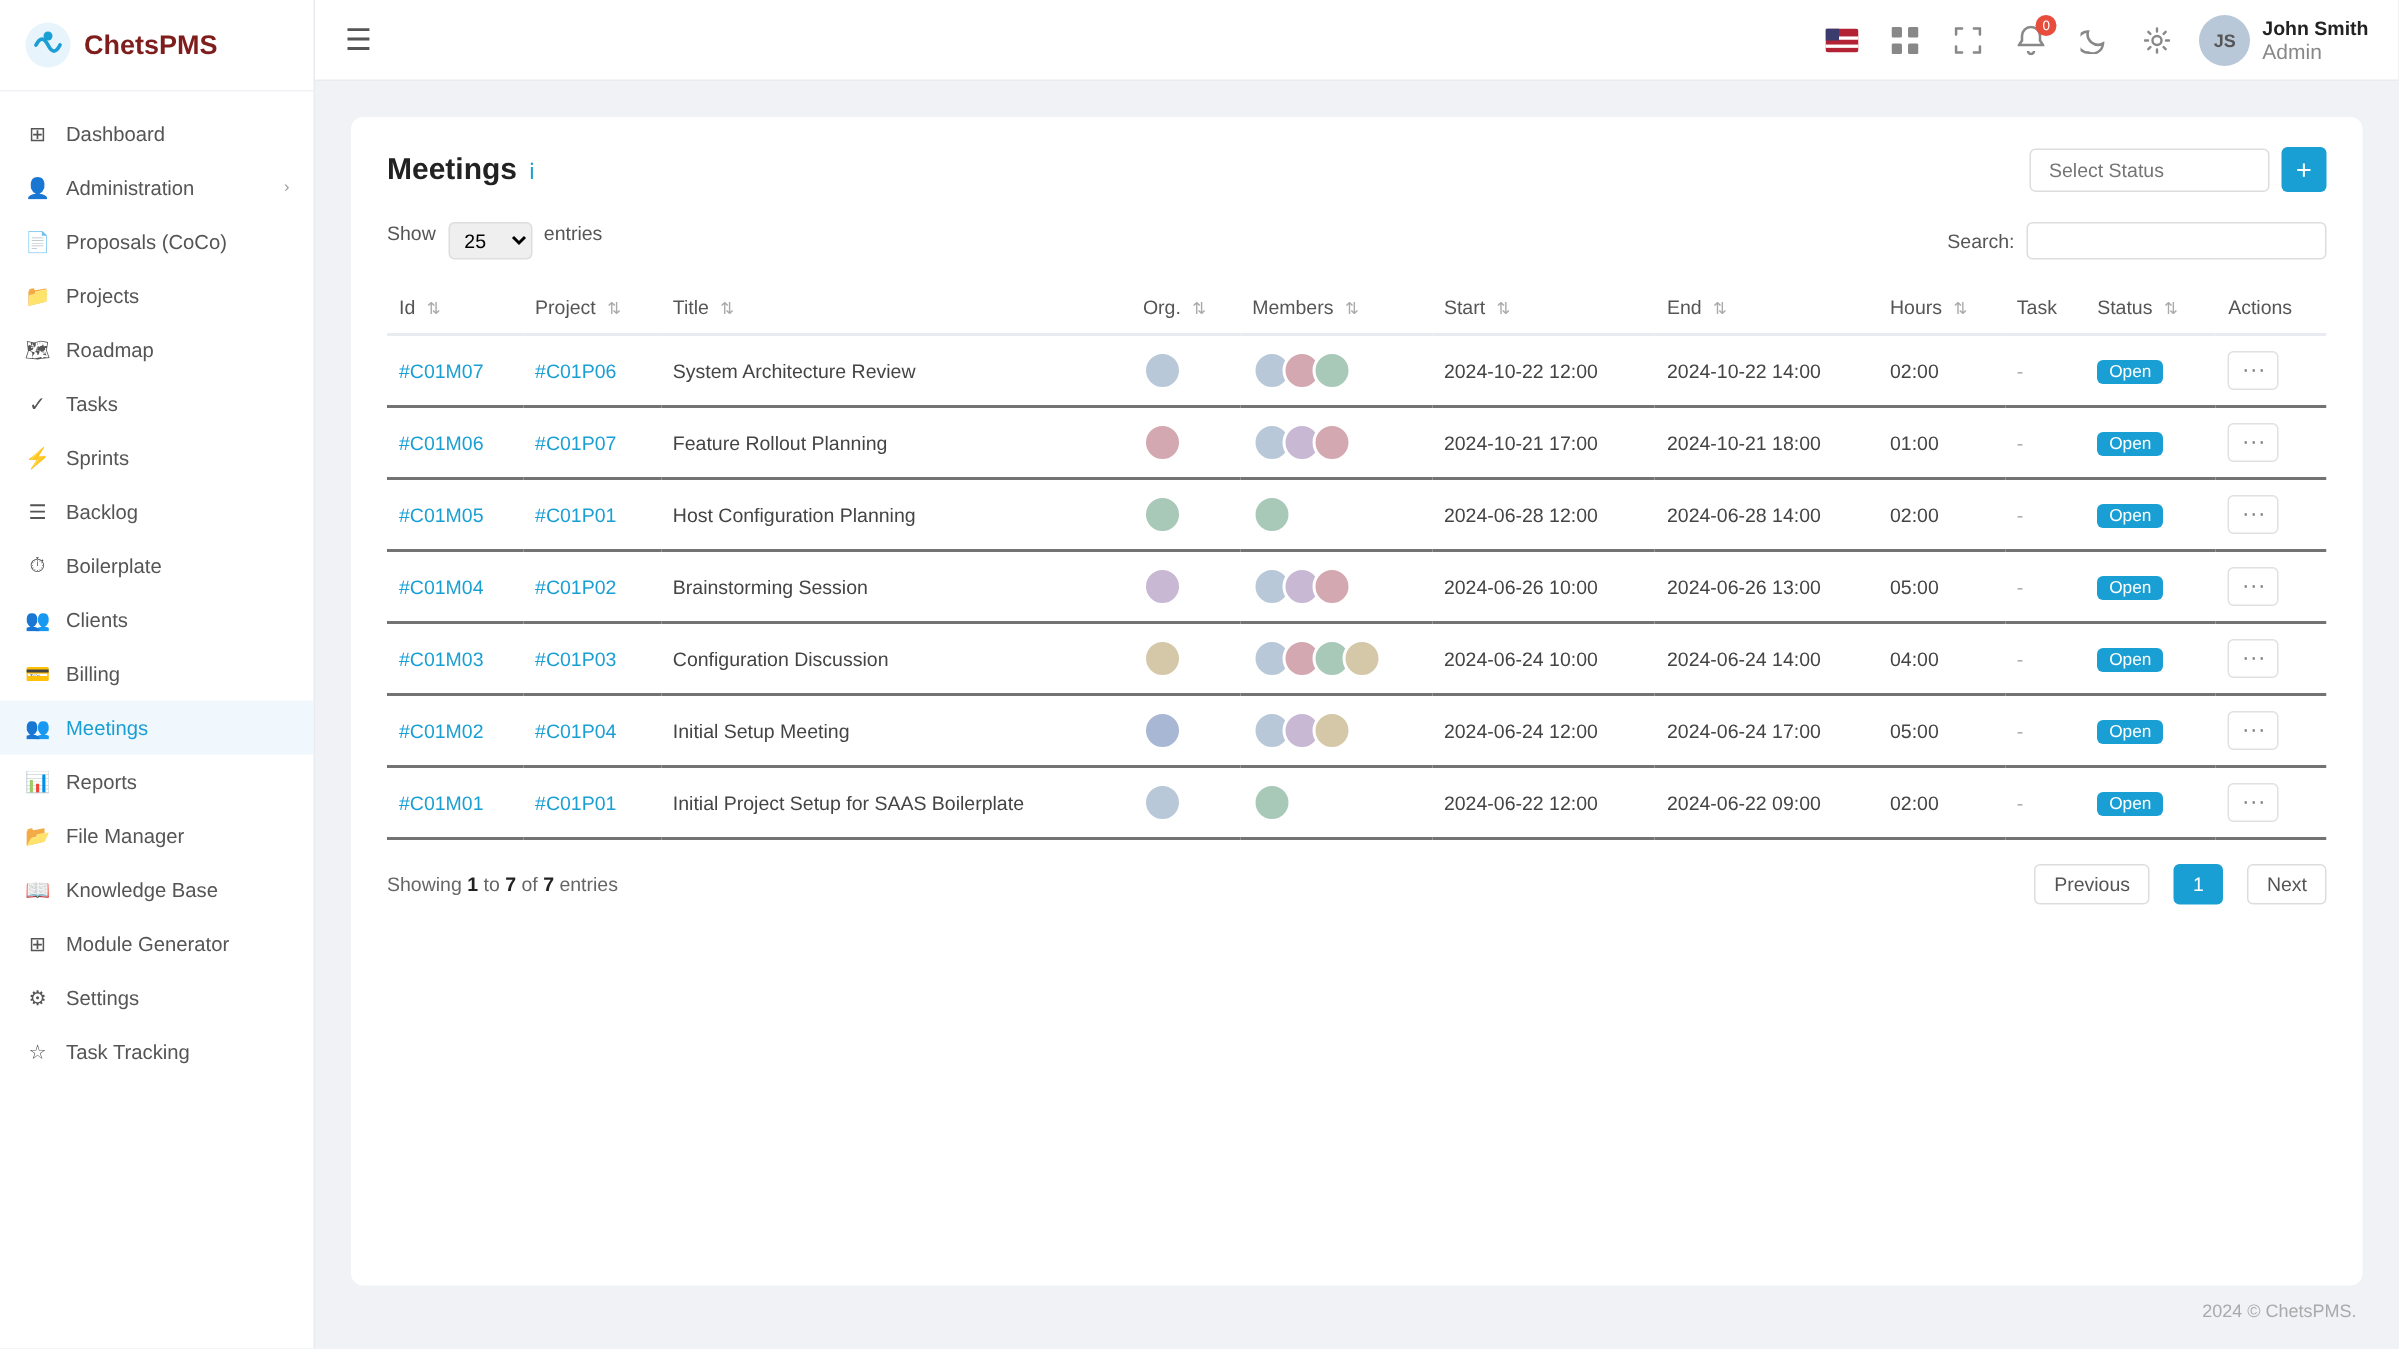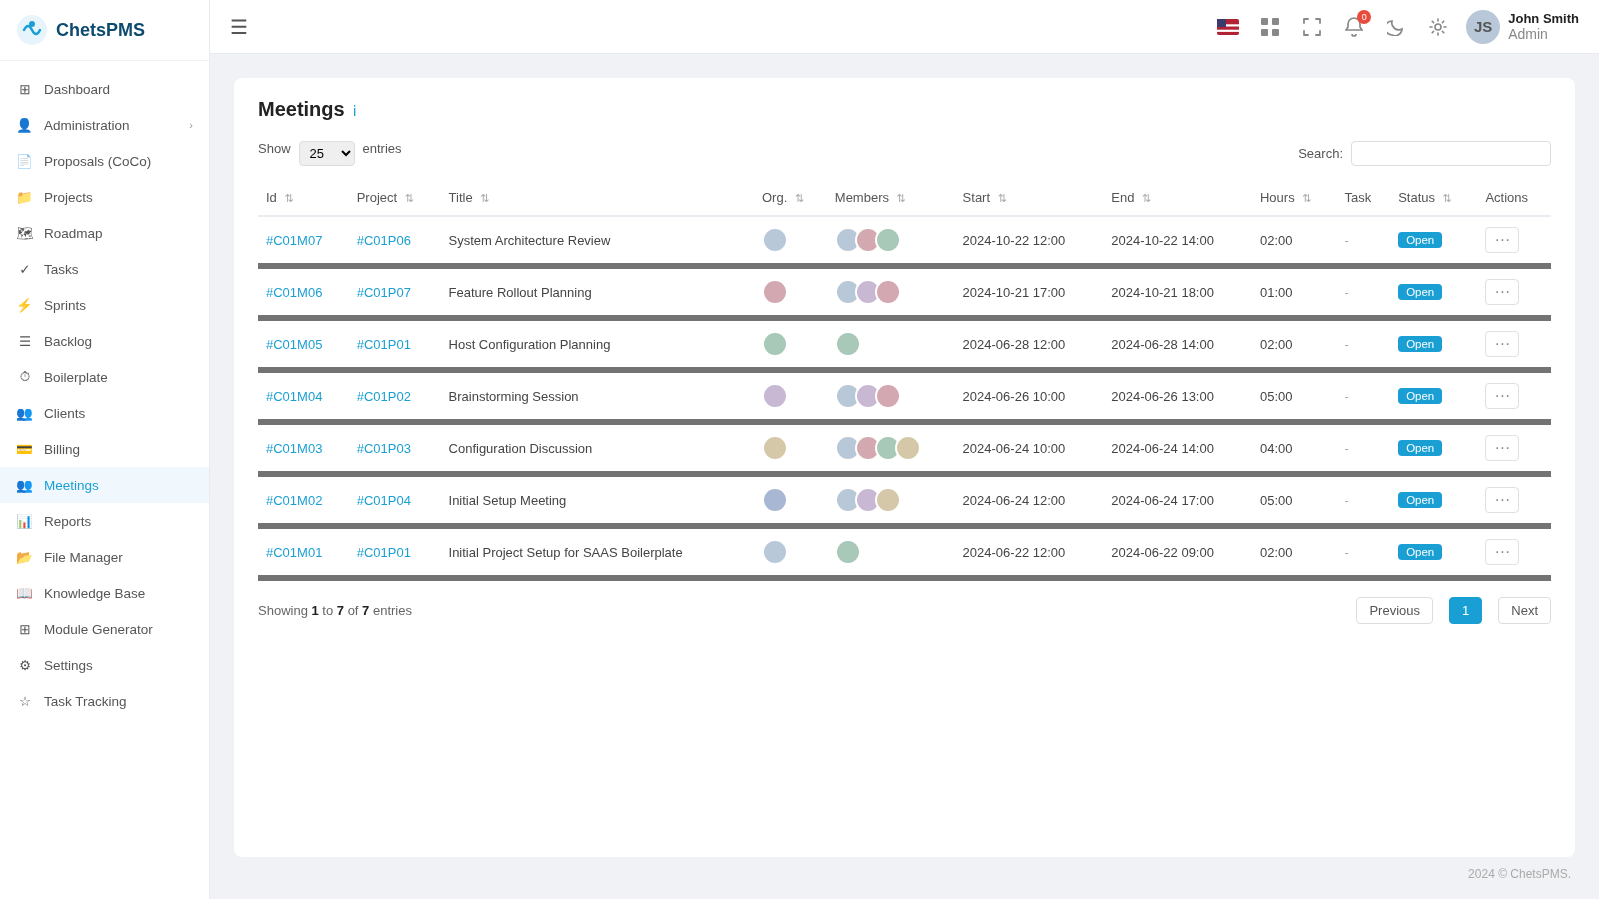--- a/index.html
+++ b/index.html
@@ -2,37 +2,37 @@
 <html><head>
   <meta charset="utf-8">
   <style>
     * { box-sizing: border-box; margin: 0; padding: 0; }
     body { font-family: -apple-system, BlinkMacSystemFont, 'Segoe UI', sans-serif; font-size: 13px; background: #f0f2f5; display: flex; height: 100vh; overflow: hidden; }
 
     
     .sidebar { width: 210px; background: #fff; border-right: 1px solid #e8ecf0; display: flex; flex-direction: column; height: 100vh; overflow-y: auto; flex-shrink: 0; }
     .sidebar-logo { padding: 14px 16px; display: flex; align-items: center; gap: 8px; border-bottom: 1px solid #f0f2f5; }
     .logo-icon { width: 32px; height: 32px; }
-    .logo-text { font-size: 18px; font-weight: 700; color: #0c4a6e; }
+    .logo-text { font-size: 18px; font-weight: 700; color: #7f1d1d; }
     .sidebar-nav { padding: 10px 0; flex: 1; }
     .nav-item { display: flex; align-items: center; gap: 10px; padding: 9px 16px; cursor: pointer; color: #555; font-size: 13.5px; position: relative; }
     .nav-item.active { color: #1a9fd4; background: #f0f8fd; }
     .nav-item .nav-icon { width: 18px; height: 18px; display: flex; align-items: center; justify-content: center; flex-shrink: 0; }
     .nav-item .chevron { margin-left: auto; font-size: 11px; color: #999; }
 
     
     .main { flex: 1; display: flex; flex-direction: column; overflow: hidden; }
     .topbar { background: #fff; border-bottom: 1px solid #e8ecf0; padding: 0 20px; height: 54px; display: flex; align-items: center; gap: 12px; flex-shrink: 0; }
     .topbar-menu { font-size: 20px; cursor: pointer; color: #555; margin-right: 8px; }
     .topbar-spacer { flex: 1; }
     .topbar-actions { display: flex; align-items: center; gap: 14px; }
     .topbar-icon { width: 28px; height: 28px; display: flex; align-items: center; justify-content: center; cursor: pointer; color: #555; font-size: 16px; position: relative; }
     .badge { position: absolute; top: -3px; right: -3px; background: #e74c3c; color: #fff; font-size: 9px; width: 14px; height: 14px; border-radius: 50%; display: flex; align-items: center; justify-content: center; }
     .topbar-user { display: flex; align-items: center; gap: 8px; cursor: pointer; }
-    .user-avatar { width: 34px; height: 34px; border-radius: 50%; background: #c8d6e5; overflow: hidden; display: flex; align-items: center; justify-content: center; font-weight: 600; color: #555; font-size: 15px; }
+    .user-avatar { width: 34px; height: 34px; border-radius: 50%; background: #c8d6e5; overflow: hidden; display: flex; align-items: center; justify-content: center; font-weight: 600; color: #555; font-size: 12px; }
     .user-info { display: flex; flex-direction: column; }
     .user-name { font-weight: 600; font-size: 13px; color: #222; }
     .user-role { font-size: 14px; color: #888; }
 
     
     .content { flex: 1; overflow-y: auto; padding: 24px; }
     .page-card { background: #fff; border-radius: 8px; padding: 20px 24px; min-height: calc(100vh - 120px); }
     .page-header { display: flex; align-items: center; justify-content: space-between; margin-bottom: 20px; }
     .page-title-row { display: flex; align-items: center; gap: 8px; }
     .page-title { font-size: 20px; font-weight: 600; color: #222; }
@@ -47,21 +47,21 @@
     .entries-select { border: 1px solid #ddd; border-radius: 4px; padding: 3px 6px; font-size: 13px; }
     .search-row { display: flex; align-items: center; gap: 8px; color: #555; font-size: 13px; }
     .search-input { border: 1px solid #ddd; border-radius: 4px; padding: 4px 8px; font-size: 13px; width: 200px; }
 
     
     .table-wrapper { overflow-x: auto; }
     table { width: 100%; border-collapse: collapse; font-size: 13px; }
     thead tr { border-bottom: 2px solid #e8ecf0; }
     thead th { padding: 10px 8px; text-align: left; color: #555; font-weight: 400; white-space: nowrap; }
     thead th .sort-icon { color: #aaa; font-size: 11px; margin-left: 4px; }
-    tbody tr { border-bottom: 6px solid #737373; margin-top: 39px; }
+    tbody tr { border-bottom: 2px solid #737373; margin-top: 39px; }
     tbody td { padding: 10px 8px; color: #444; vertical-align: middle; }
     .link { color: #1a9fd4; text-decoration: none; cursor: pointer; }
     .avatar-group { display: flex; align-items: center; }
     .avatar-sm { width: 26px; height: 26px; border-radius: 50%; background: #c8d6e5; border: 2px solid #fff; margin-left: -6px; overflow: hidden; display: flex; align-items: center; justify-content: center; font-size: 10px; font-weight: 600; color: #555; }
     .avatar-sm:first-child { margin-left: 0; }
     .status-badge { background: #1a9fd4; color: #fff; border-radius: 4px; padding: 2px 8px; font-size: 11.5px; font-weight: 500; display: inline-block; }
     .dash { color: #aaa; }
     .actions-btn { background: none; border: 1px solid #e0e0e0; border-radius: 4px; cursor: pointer; padding: 3px 8px; color: #888; font-size: 16px; }
 
     
@@ -226,20 +226,24 @@
     </div>
   </div>
 
   <div class="content">
     <div class="page-card">
 
       <div class="page-header">
         <div class="page-title-row">
           <span class="page-title">Meetings</span>
           <span class="info-icon">ℹ</span>
+        </div>
+        <div class="header-right">
+          <input type="text" class="status-select" placeholder="Select Status" style="">
+          <button class="add-btn">+</button>
         </div>
       </div>
 
       <div class="table-controls">
         <div class="show-entries">
           <span>Show</span>
           <select class="entries-select">
             <option>25</option>
             <option>10</option>
             <option>50</option>

